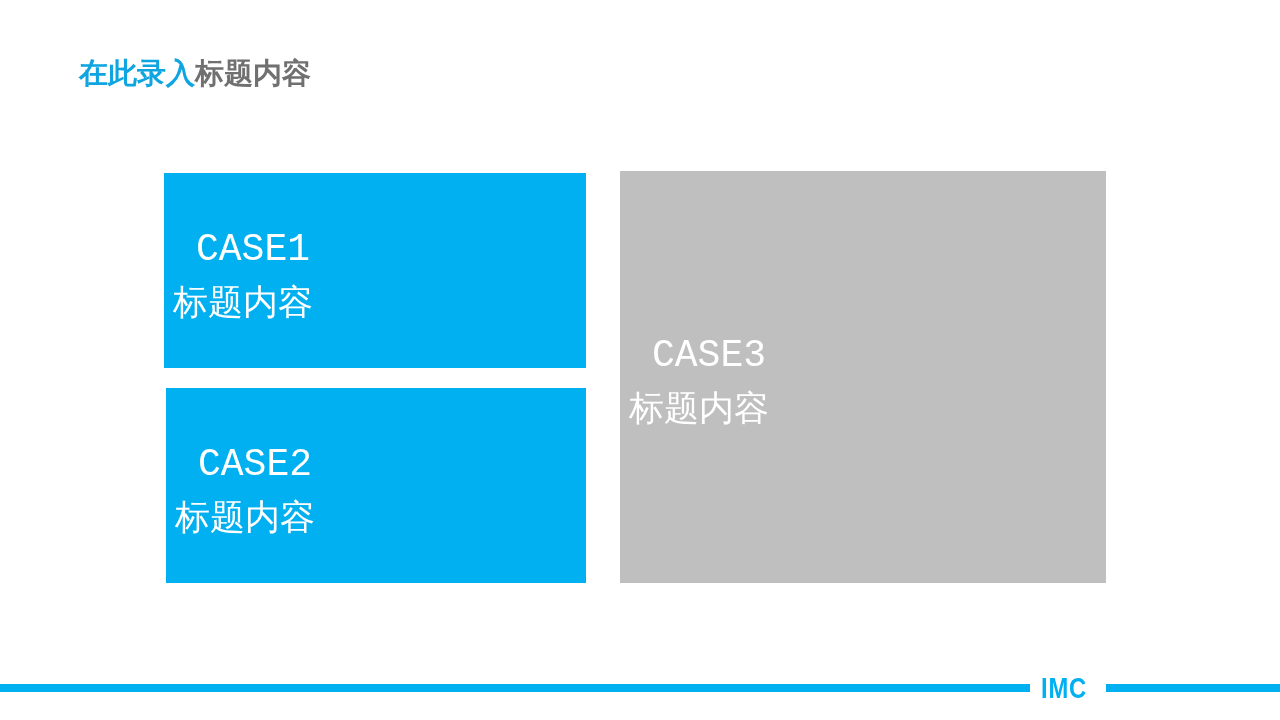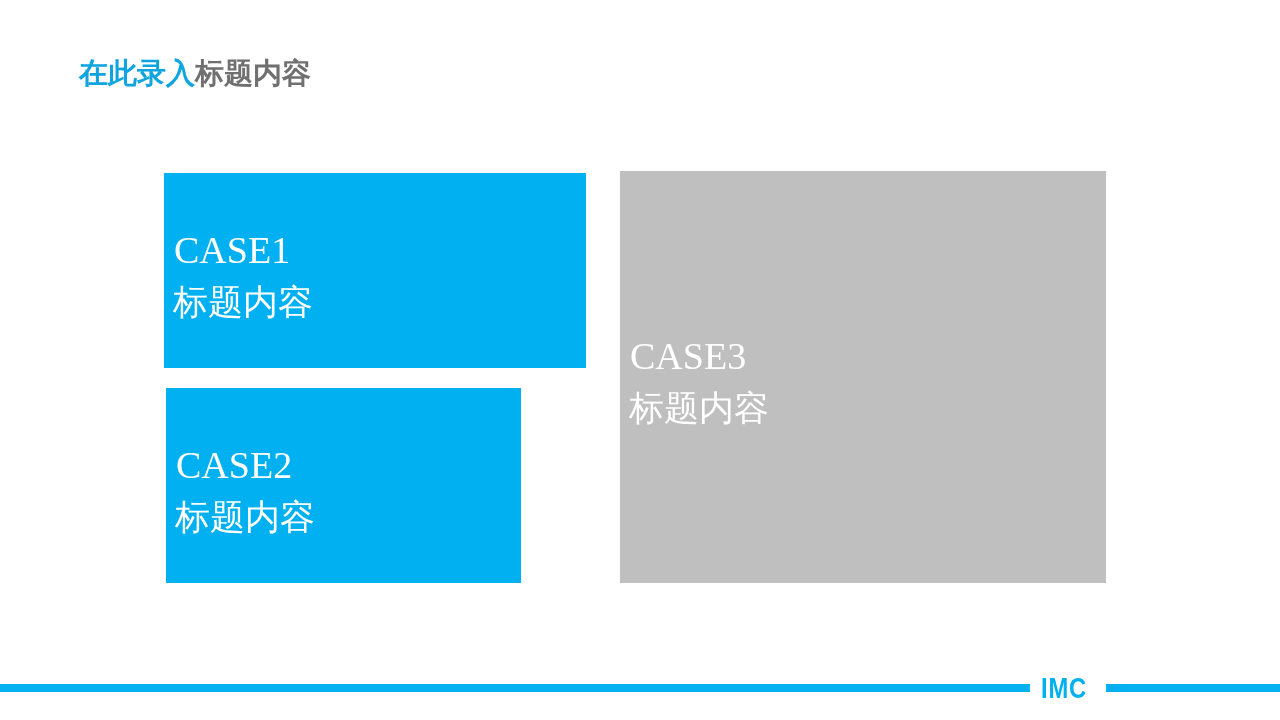--- a/index.html
+++ b/index.html
@@ -1,24 +1,24 @@
 <!DOCTYPE html>
 <html><head>
 <meta charset="utf-8">
 <style>
   html, body { margin:0; padding:0; }
   body { width:1280px; height:720px; background:#ffffff; position:relative; overflow:hidden; font-family:"Liberation Sans", "DejaVu Sans", sans-serif; }
   .title { position:absolute; left:69px; top:54px; font-size:29px; font-weight:bold; letter-spacing:0px; white-space:nowrap; font-family:"DejaVu Sans", sans-serif;margin-left:10px; }
   .title .accent { color:#0ea5e0; }
   .title .rest { color:#707070; }
   .card { position:absolute; color:#ffffff; box-sizing:border-box; }
-  .card .head { position:absolute; font-size:38px; font-family:Liberation Serif, serif; font-weight:normal; line-height:1; white-space:nowrap; }
+  .card .head { position:absolute; font-size:38px; font-family:Liberation Mono, monospace; font-weight:normal; line-height:1; white-space:nowrap;margin-left:22px; }
   .card .sub { position:absolute; font-size:35px; font-family:"DejaVu Sans", sans-serif; line-height:1; white-space:nowrap; }
   #card1 { left:164px; top:173px; width:422px; height:195px; }
-  #card2 { left:166px; top:388px; width:355px; height:195px;padding-left:30px; }
+  #card2 { left:166px; top:388px; width:420px; height:195px;padding-left:30px; }
   #card3 { left:620px; top:171px; width:486px; height:412px; }
   .footer-line { position:absolute; top:684px; height:8px; }
   .logo { position:absolute; left:1041px; top:672px; font-size:29px; font-weight:bold; font-family:"Liberation Sans", sans-serif; transform:scaleX(0.82); transform-origin:left top; letter-spacing:1px; }
 </style>
 </head>
 <body>
 
 <div class="title">
   <span class="accent">在此录入</span><span class="rest">标题内容</span>
 </div>

